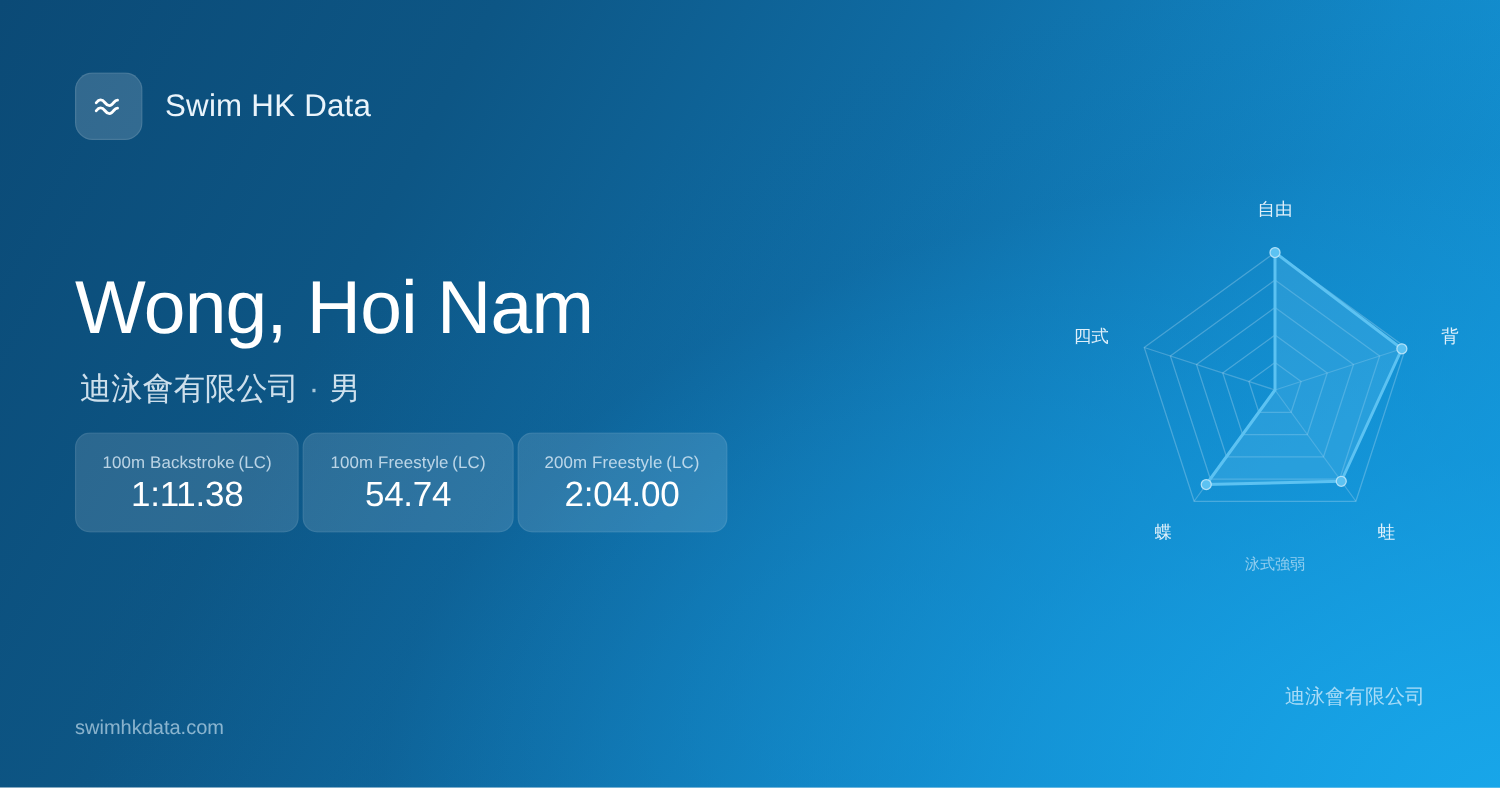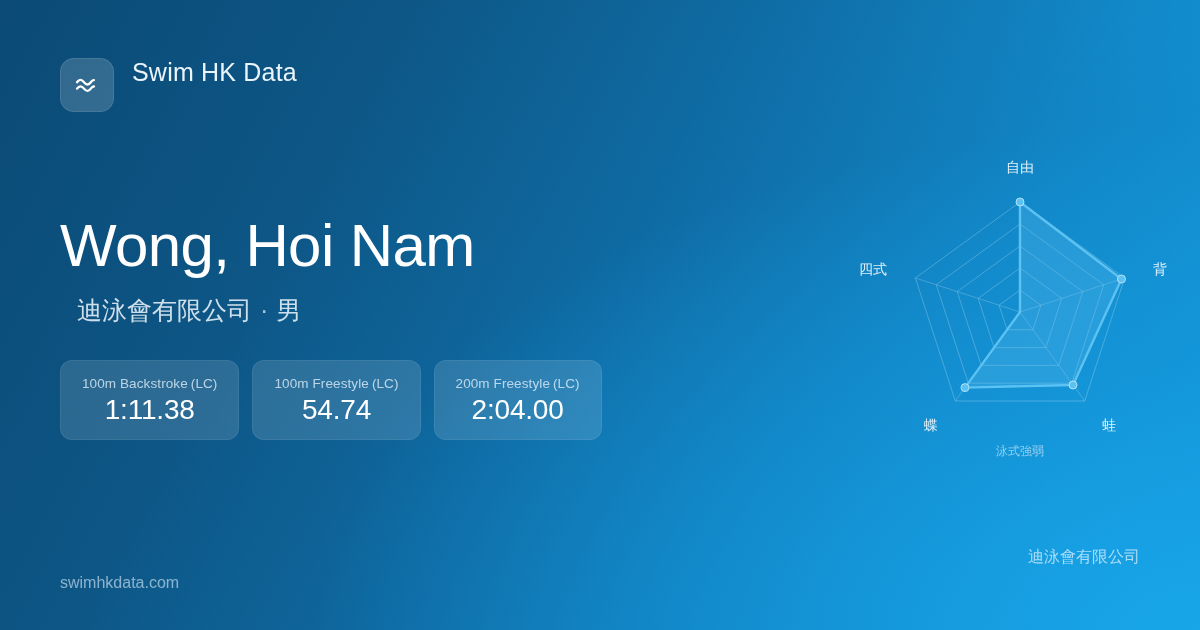--- a/index.html
+++ b/index.html
@@ -23,21 +23,21 @@
       linear-gradient(118deg, #0b4a76 0%, #0d5685 26%, #0f6ca4 50%, #1289c9 74%, #14a0e4 100%);
     overflow: hidden;
   }
 
   
   .brand {
     position: absolute;
     left: 60px;
     top: 58px;
     display: flex;
-    align-items: flex-start;
+    align-items: center;
     gap: 18px;
   }
   .brand-tile {
     width: 52px;
     height: 52px;
     border-radius: 14px;
     background: rgba(255,255,255,0.16);
     border: 1px solid rgba(255,255,255,0.10);
     display: flex;
     align-items: center;
@@ -62,38 +62,38 @@
   .athlete-name {
     font-size: 60px;
     line-height: 1.0;
     font-weight: 400;
     letter-spacing: -0.6px;
     color: #ffffff;
     margin: 0;
     white-space: nowrap;
   }
   .athlete-meta {
-    margin: 18px 0 0 17px;
+    margin: 18px 0 0 4px;
     font-size: 25px;
     font-weight: 400;
     color: rgba(232,243,251,0.88);
     white-space: nowrap;
   }
   .meta-dot {
     padding: 0 8px;
     color: rgba(232,243,251,0.70);
   }
 
   
   .stats {
     position: absolute;
     left: 60px;
-    top: 360px;
-    display: flex;
-    gap: 13px;
+    top: 346px;
+    display: flex;
+    gap: 3px;
     border-radius: 30px;
   }
   .stat-card {
     background: rgba(255,255,255,0.13);
     border: 1px solid rgba(255,255,255,0.07);
     border-radius: 12px;
     padding: 15px 21px 16px 21px;
     min-width: 0;
     box-sizing: border-box;
     height: 80px;

